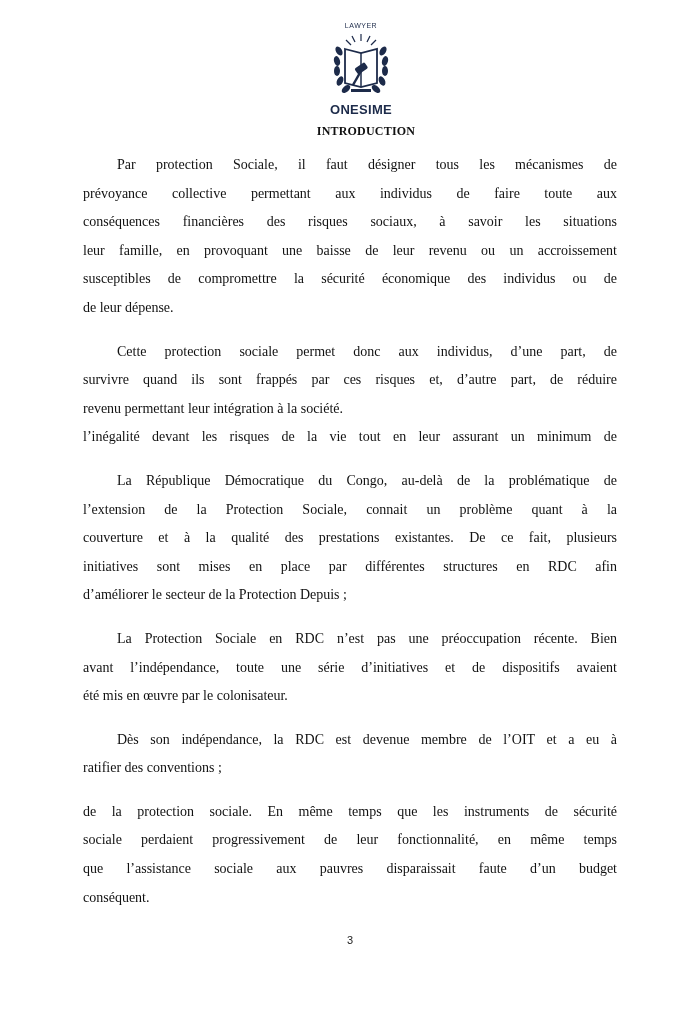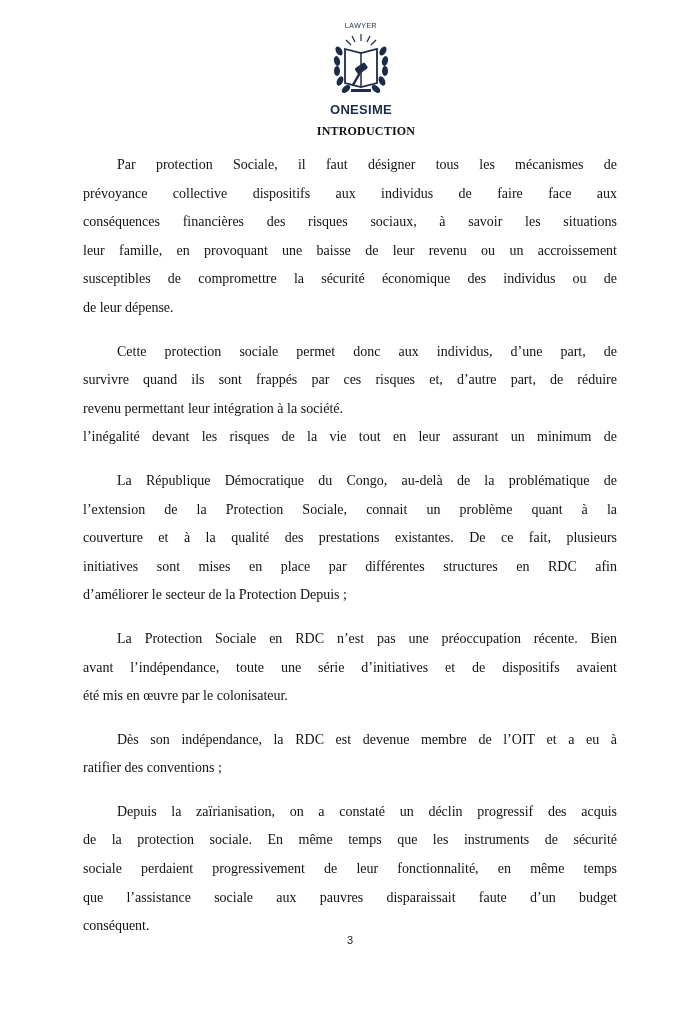--- a/index.html
+++ b/index.html
@@ -60,21 +60,21 @@
     <rect x="20" y="58" width="20" height="3" fill="#1d2b4a"></rect>
   </svg>
   <div class="logo-bottom">ONESIME</div>
 </div>
 
 <div class="title">INTRODUCTION</div>
 
 <div class="body">
   <p class="para">
     <span class="line indent">Par protection Sociale, il faut désigner tous les mécanismes de</span>
-    <span class="line">prévoyance collective dispositifs aux individus de faire face aux</span>
+    <span class="line">prévoyance collective permettant aux individus de faire toute aux</span>
     <span class="line">conséquences financières des risques sociaux, à savoir les situations</span>
     <span class="line">leur famille, en provoquant une baisse de leur revenu ou un accroissement</span>
     <span class="line">susceptibles de compromettre la sécurité économique des individus ou de</span>
     <span class="line last">de leur dépense.</span>
   </p>
   <p class="para">
     <span class="line indent">Cette protection sociale permet donc aux individus, d’une part, de</span>
     <span class="line">survivre quand ils sont frappés par ces risques  et, d’autre part, de réduire</span>
     <span class="line last">revenu permettant leur intégration à la société.</span>
     <span class="line">l’inégalité devant les risques de la vie tout en leur assurant un minimum de</span>
@@ -89,21 +89,20 @@
   <p class="para">
     <span class="line indent">La Protection Sociale en RDC n’est pas une préoccupation récente. Bien</span>
     <span class="line">avant l’indépendance, toute une série d’initiatives et de dispositifs avaient</span>
     <span class="line last">été mis en œuvre par le colonisateur.</span>
   </p>
   <p class="para">
     <span class="line indent">Dès son indépendance,  la RDC est devenue membre de l’OIT et a eu à</span>
     <span class="line last">ratifier des conventions ;</span>
   </p>
   <p class="para">
-    <span class="line indent">Depuis la zaïrianisation, on a constaté un déclin progressif des acquis</span>
     <span class="line">de la protection sociale. En même temps que les instruments de sécurité</span>
     <span class="line">sociale perdaient progressivement de leur fonctionnalité, en même temps</span>
     <span class="line">que l’assistance sociale aux pauvres disparaissait faute d’un budget</span>
     <span class="line last">conséquent.</span>
   </p>
 </div>
 
 <div class="pnum">3</div>
 
 </body></html>

